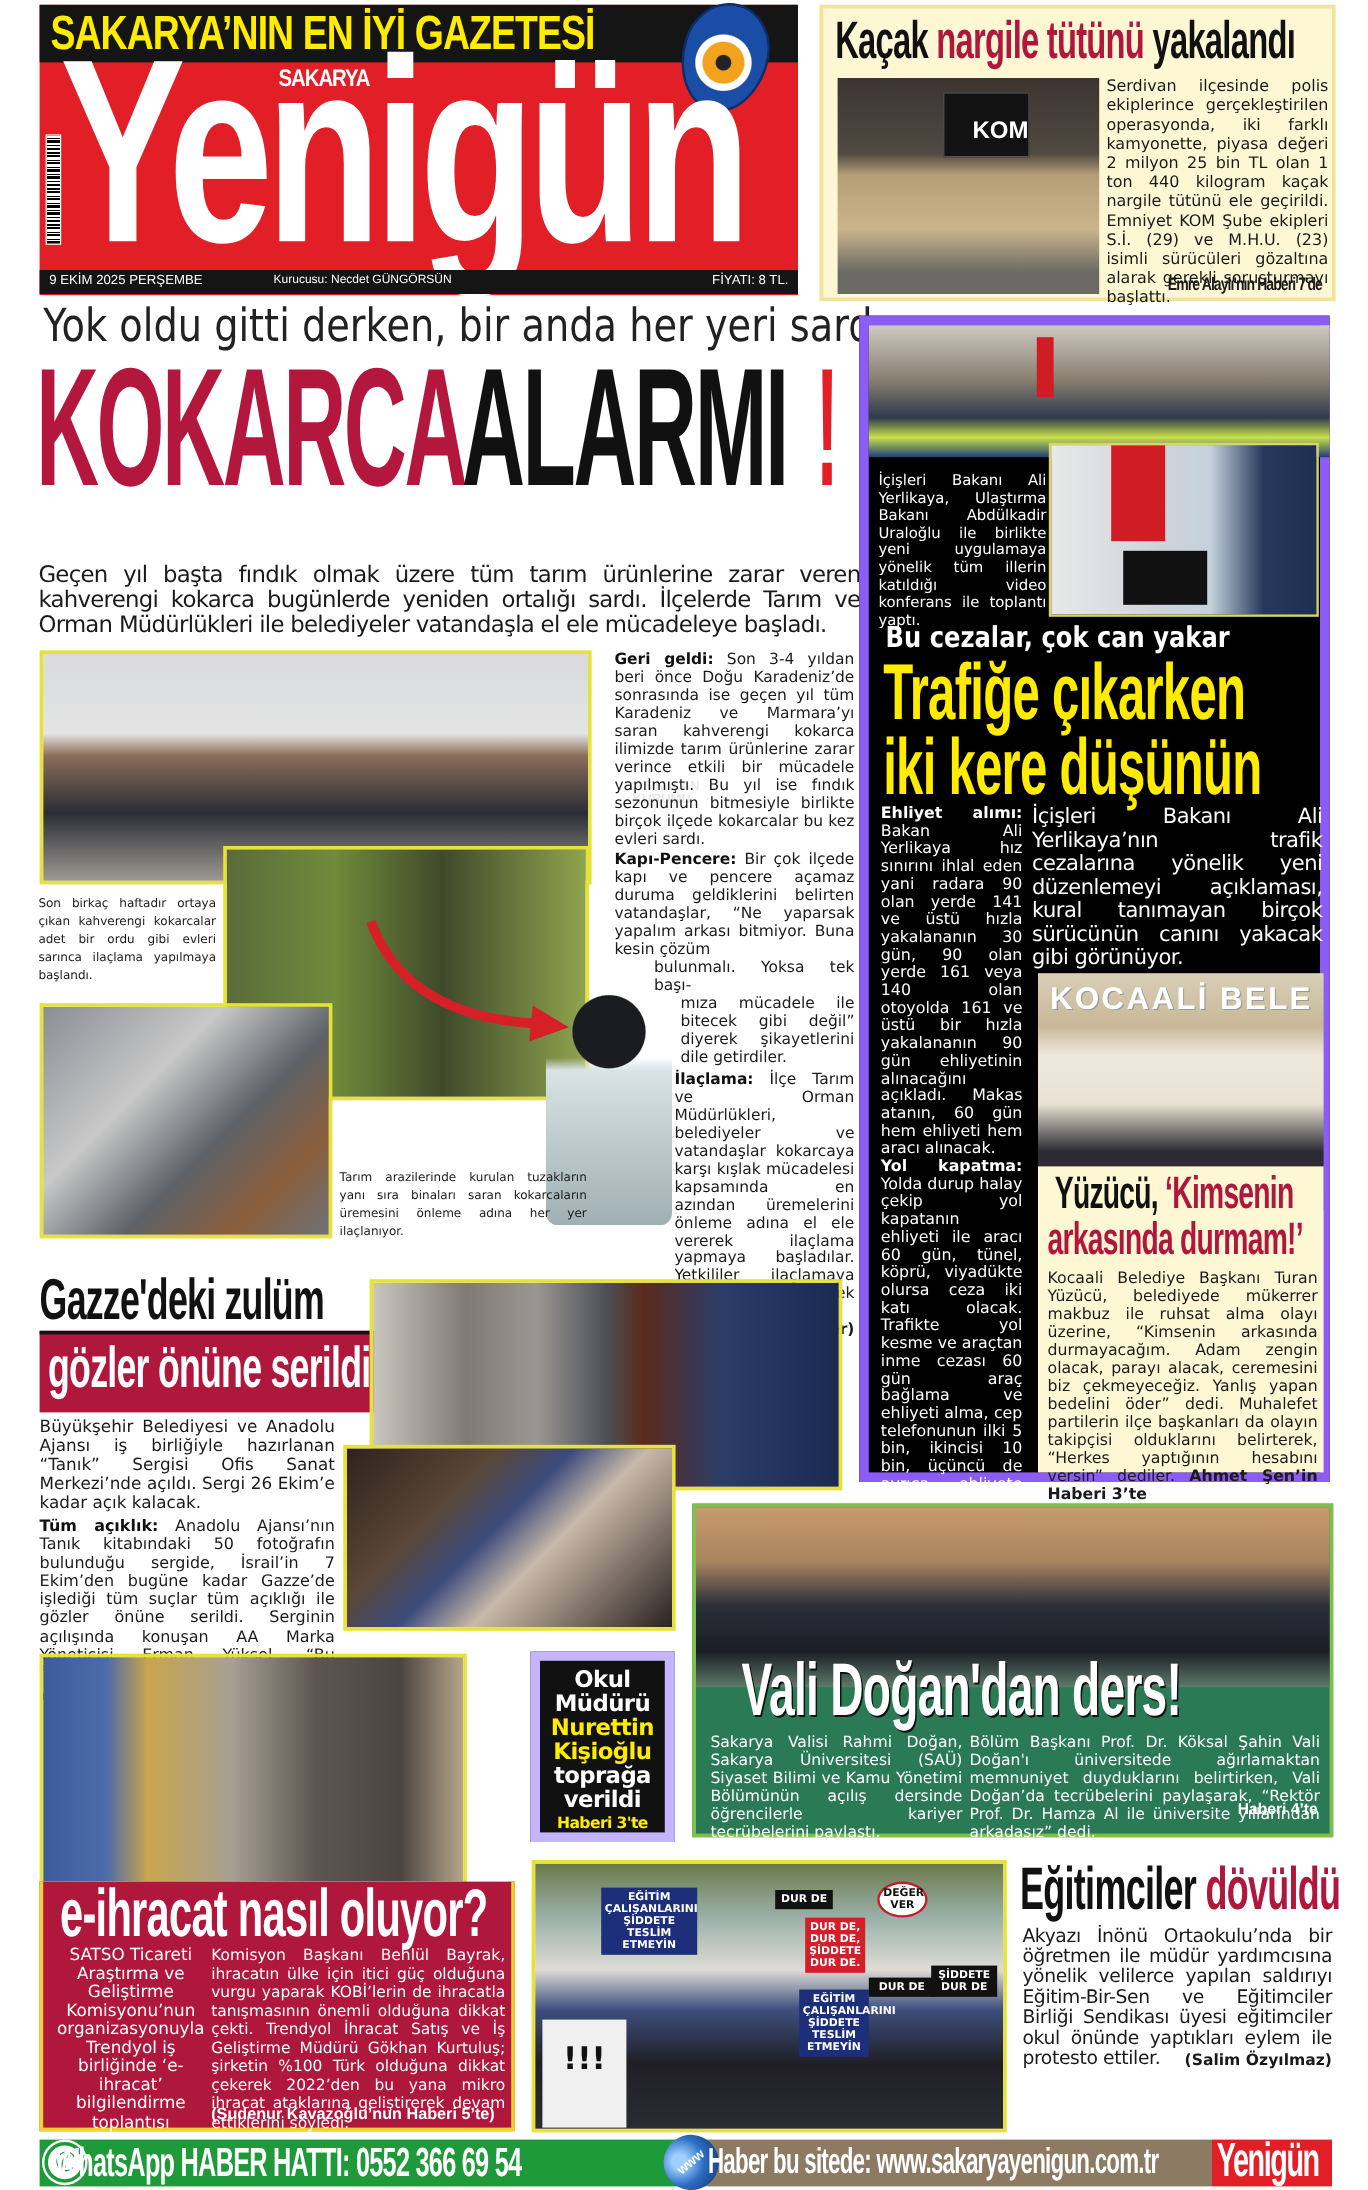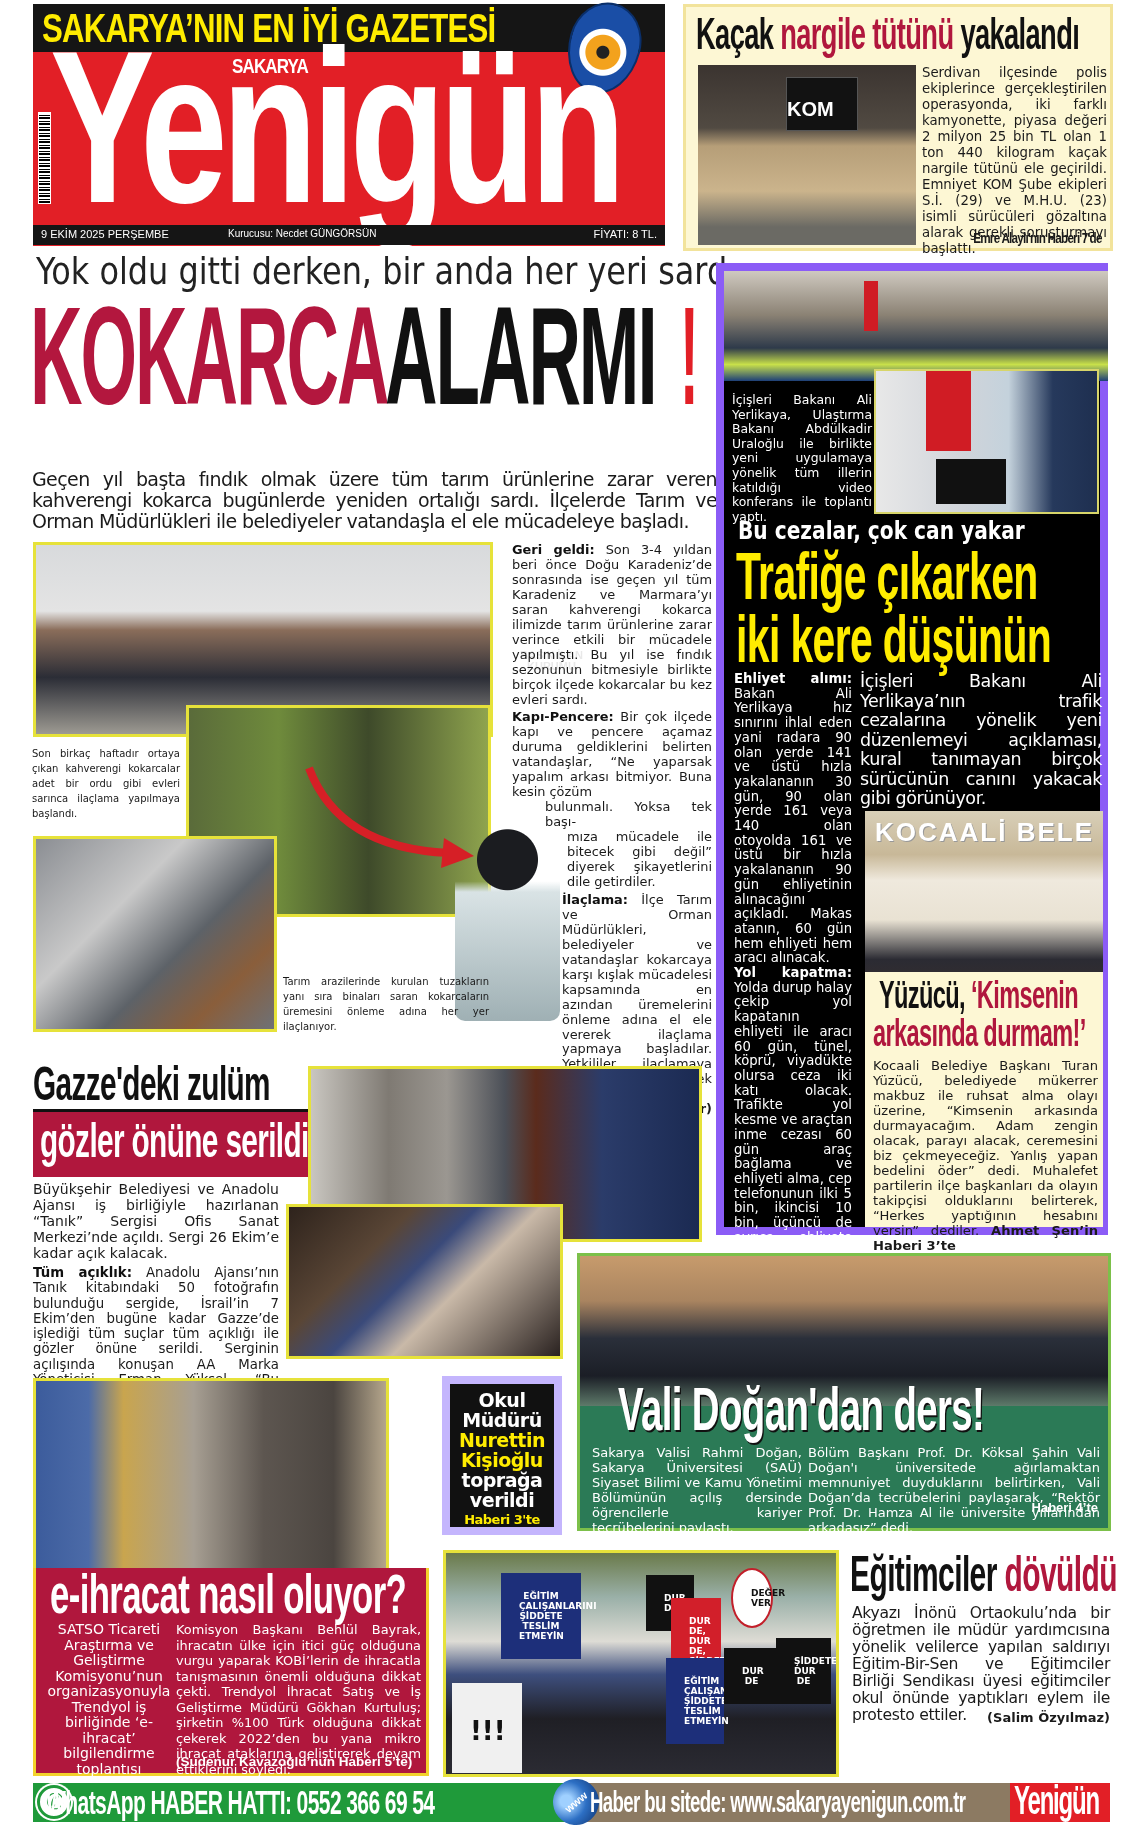--- a/index.html
+++ b/index.html
@@ -17,21 +17,21 @@
 #mast-logo{left:50px;top:18px;font-size:218px;color:#fff;transform:scaleX(.72);letter-spacing:-8px;line-height:218px}
 #mast-bottom{left:33px;top:225px;width:632px;height:20px;background:#151515;color:#fff;font-size:11px;font-weight:400}
 #mast-bottom span{position:absolute;top:3px}
 .eye{position:absolute;left:568px;top:2px;width:72px;height:92px;border-radius:50% 50% 50% 50%/45% 45% 55% 55%;background:radial-gradient(circle at 50% 55%,#222 0 6px,#f3a21d 7px 17px,#fff 18px 23px,#1a4ea6 24px 100%);border:2px solid #0a2f6a;transform:rotate(15deg)}
 .barcode{position:absolute;left:38px;top:112px;width:13px;height:92px;background:repeating-linear-gradient(0deg,#000 0 2px,#fff 2px 3px,#000 3px 4px,#fff 4px 6px);border:1px solid #fff}
 
 #kacak{left:683px;top:4px;width:430px;height:247px;background:#fdf7d4;border:3px solid #f2e39b}
 #kacak-title{left:10px;top:2px;font-size:44px;transform:scaleX(.62);color:#111}
 #kacak-title .red{color:#b0173d}
 #kacak-photo{left:12px;top:58px;width:218px;height:180px;background:linear-gradient(180deg,#3b3430 0%,#514a42 35%,#b69e78 45%,#cbb48c 70%,#6b6a64 90%);border:none}
-#kom{left:88px;top:12px;width:72px;height:54px;background:#121212;border:1px solid #555;color:#fff;font-weight:900;font-size:20px;text-align:left;padding-top:20px}
+#kom{left:88px;top:12px;width:72px;height:54px;background:#121212;border:1px solid #555;color:#fff;font-weight:900;font-size:20px;text-align:right;padding-top:20px}
 #kacak-text{left:236px;top:58px;width:185px;font-size:13.3px;line-height:16px}
 #kacak-by{right:8px;top:222px;font-size:15px;transform:scaleX(.78);transform-origin:right top}
 
 #kicker{left:36px;top:249px;font-size:38px;font-family:"DejaVu Sans",sans-serif;font-weight:400;color:#222;transform:scaleX(.84);transform-origin:left top;white-space:nowrap}
 #kokarca{left:30px;top:286px;font-size:140px;line-height:140px;color:#b3173e;transform:scaleX(.52);letter-spacing:-4px}
 #alarmi{left:385px;top:286px;font-size:140px;line-height:140px;color:#111;transform:scaleX(.52);letter-spacing:-4px}
 #excl{left:680px;top:286px;font-size:140px;line-height:140px;color:#e21f26;transform:scaleX(.4)}
 #lead-text{left:32px;top:469px;width:685px;font-family:"DejaVu Sans",sans-serif;font-size:19px;line-height:21px;color:#1a1a1a;text-align:justify;letter-spacing:-.6px}
 .cap{font-family:"DejaVu Sans",sans-serif;font-size:10px;line-height:15px;text-align:justify}
 
@@ -84,21 +84,21 @@
 #okul-by{font-size:13px;line-height:16px;margin-top:2px}
 
 #ih-photo{left:33px;top:1378px;width:356px;height:193px;background:linear-gradient(90deg,#3c5c9c 0%,#4c6ba8 15%,#c9a54e 25%,#a79f93 45%,#5d5650 65%,#4b4540 85%,#b5a68c 100%)}
 #ih-box{left:33px;top:1568px;width:396px;height:208px;background:#b0173d;border:3px solid #f2d22c;border-top:none}
 #ih-title{left:14px;top:-2px;font-size:56px;line-height:56px;color:#fff;transform:scaleX(.62)}
 #ih-t1{left:10px;top:54px;width:126px;color:#fff;font-family:"DejaVu Sans",sans-serif;font-size:14px;line-height:15.5px;text-align:center}
 #ih-t2{left:140px;top:54px;width:245px;color:#fff;font-size:12.9px;line-height:15.5px}
 #ih-by{left:140px;top:186px;color:#fff;font-weight:700;font-size:13.5px}
 
 #pr-photo{left:443px;top:1550px;width:396px;height:227px;background:linear-gradient(180deg,#6a7a4a 0%,#9ab0a8 20%,#dedcd5 40%,#3e4f7e 55%,#1f1f25 75%,#2b2b33 100%)}
-.sign{position:absolute;font-family:"DejaVu Sans",sans-serif;font-weight:900;font-size:9px;line-height:10px;text-align:center;padding:18px}
+.sign{position:absolute;font-family:"DejaVu Sans",sans-serif;font-weight:900;font-size:9px;line-height:10px;text-align:center;padding:3px}
 
 #eg-title{left:850px;top:1549px;font-size:50px;line-height:50px;color:#111;transform:scaleX(.6)}
 #eg-title .red{color:#b0173d}
 #eg-text{left:852px;top:1605px;width:258px;font-family:"DejaVu Sans",sans-serif;font-size:15.6px;line-height:17px;text-align:justify;letter-spacing:-.3px}
 #eg-text2{left:852px;top:1710px;width:258px;font-size:13px;line-height:15px}
 
 #foot-green{left:33px;top:1783px;width:540px;height:39px;background:#1f9a3a}
 #foot-brown{left:573px;top:1783px;width:437px;height:39px;background:#8c7a62}
 #foot-logo-bg{left:1010px;top:1783px;width:100px;height:39px;background:#e21f26}
 .wa{position:absolute;left:4px;top:2px;width:34px;height:34px;border-radius:50%;background:#fff;border:3px solid #1f9a3a;box-shadow:0 0 0 2px #fff}

